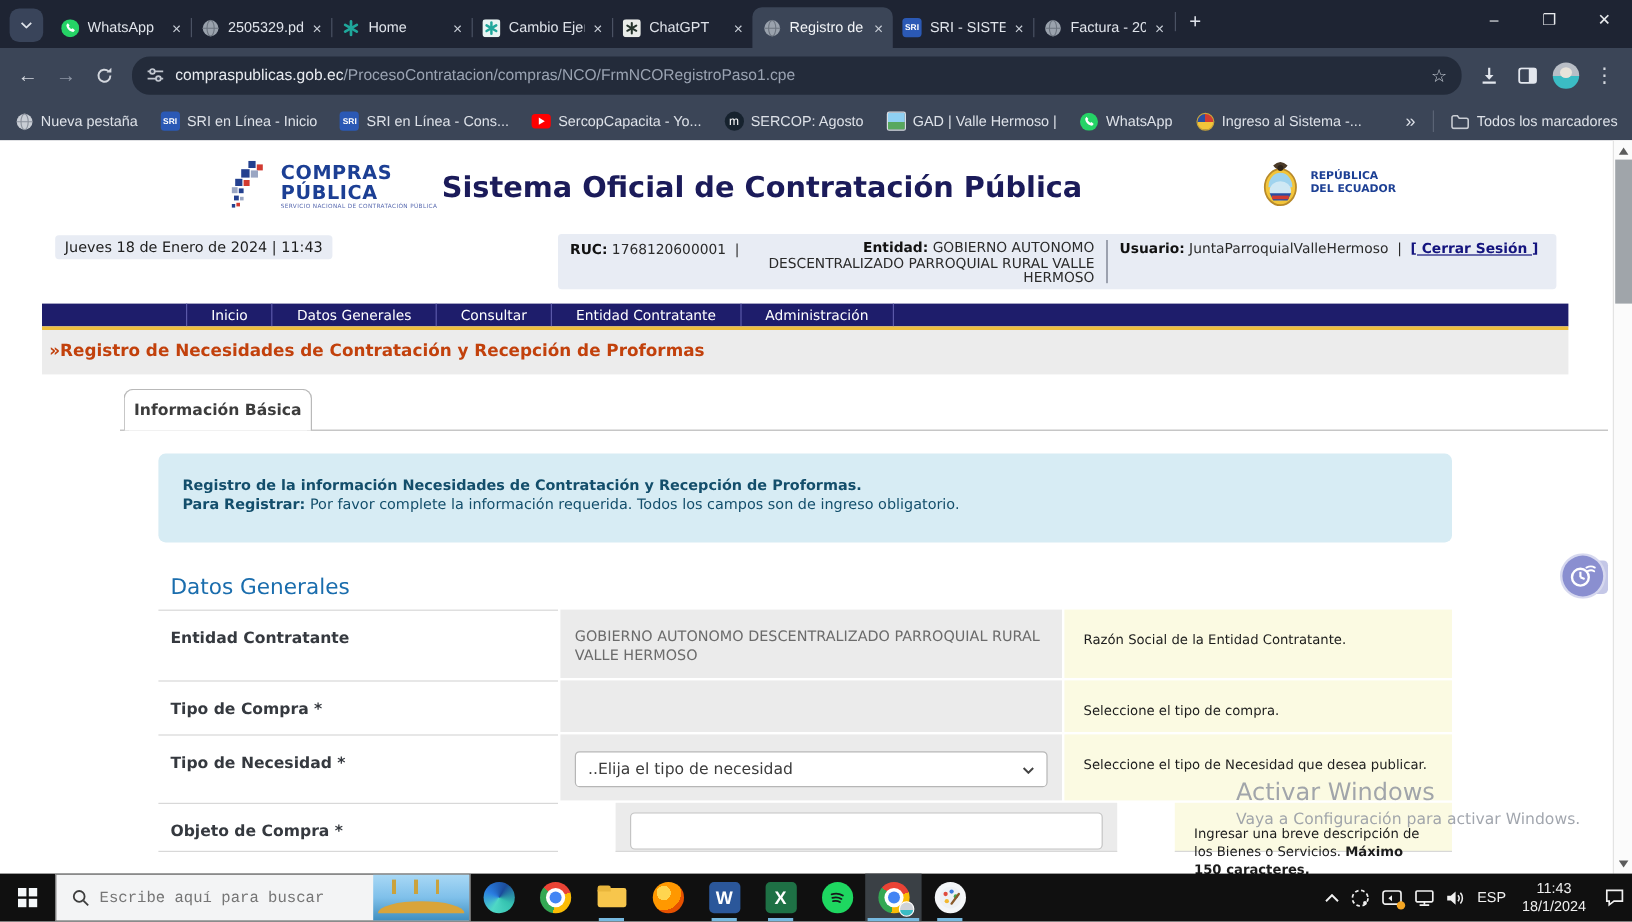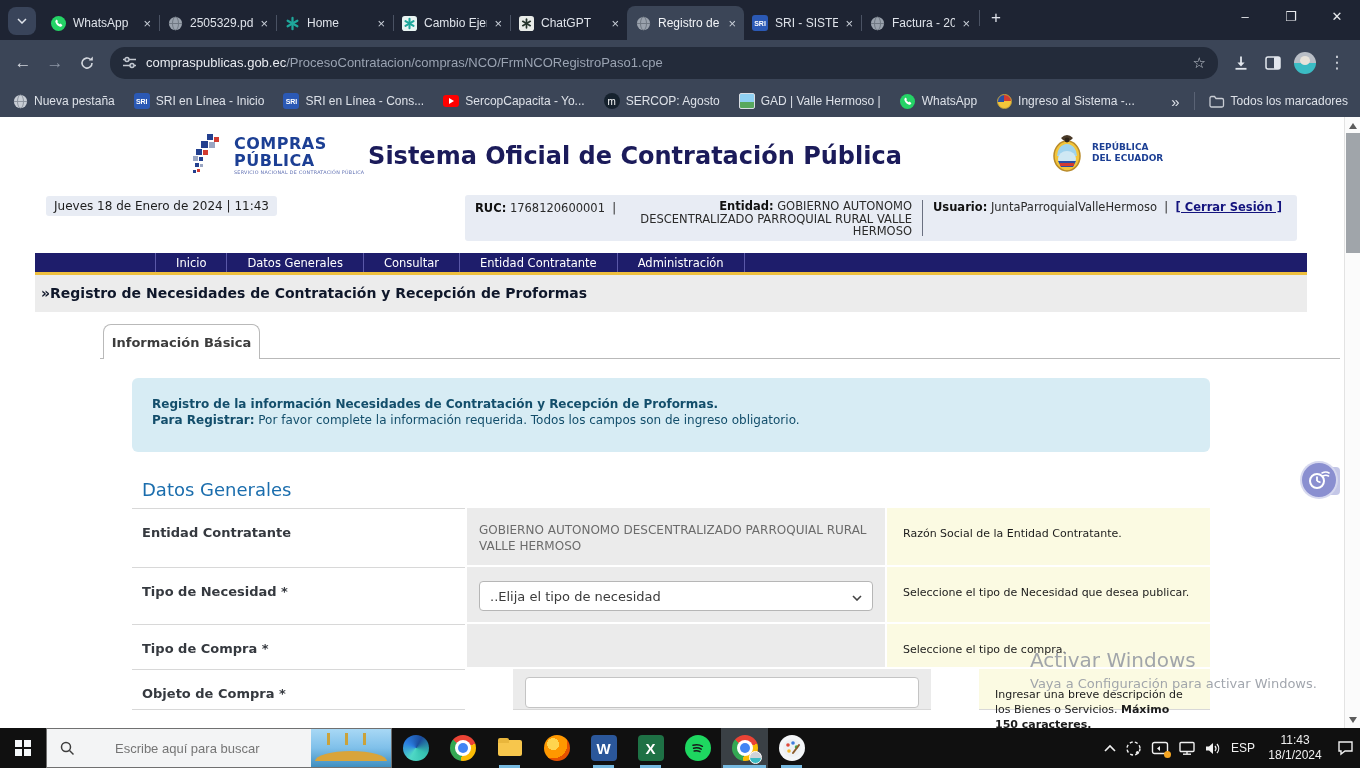--- a/index.html
+++ b/index.html
@@ -60,21 +60,21 @@
   .entity { flex:1; text-align:right; line-height:12.5px; padding:0 8px 0 4px; }
   .vdiv { width:1px; background:#6a7080; margin:0 2px; }
   .userblk { width:362px; padding-left:8px; white-space:nowrap; }
   .cerrar { color:#14147e; font-weight:bold; text-decoration:underline; cursor:pointer; }
 
   .menubar { position:absolute; left:35px; top:136px; width:1272px; height:19px; background:#1e1d6b; display:flex; padding-left:120px; }
   .mitem { color:#fff; font-size:11.5px; display:flex; align-items:center; padding:0 20px; border-right:1px solid #5a58a8; cursor:pointer; }
   .mitem:first-child { border-left:1px solid #5a58a8; }
   .goldline { position:absolute; left:35px; top:155px; width:1272px; height:3px; background:#eebf3e; }
   .breadcrumb { position:absolute; left:35px; top:158px; width:1272px; height:37px; background:#ececec; }
-  .breadcrumb span { display:block; padding:10px 0 0 6px; font-size:14px; font-weight:bold; color:#0f172a; }
+  .breadcrumb span { display:block; padding:10px 0 0 6px; font-size:14px; font-weight:bold; color:#c2410c; }
 
   .formtab { position:absolute; left:103px; top:207px; width:157px; height:35px; background:#fff; border:1px solid #b9b9b9; border-bottom:none; border-radius:8px 8px 0 0; font-size:13px; font-weight:bold; color:#3c3c3c; display:flex; align-items:center; justify-content:center; z-index:2; }
   .panelline { position:absolute; left:100px; top:241px; width:1240px; height:0; border-top:1px solid #b9b9b9; }
 
   .notice { position:absolute; left:132px; top:261px; width:1078px; height:74px; background:#d7ecf4; border-radius:6px; padding:18px 20px; font-size:12px; color:#134e6b; line-height:16px; }
   .notice .nb { font-weight:bold; }
 
   .sectiontitle { position:absolute; left:142px; top:362px; font-size:18px; color:#1a6dad; }
 
   .formtable { position:absolute; left:132px; top:391px; width:1078px; }
@@ -104,21 +104,21 @@
   .sb-thumb { position:absolute; left:1px; top:16px; width:14px; height:120px; background:#a0a5aa; }
   .tri-up { width:0; height:0; border-left:4px solid transparent; border-right:4px solid transparent; border-bottom:6px solid #5c5c5c; }
   .tri-dn { width:0; height:0; border-left:4px solid transparent; border-right:4px solid transparent; border-top:6px solid #5c5c5c; }
 
   
   .taskbar { position:absolute; left:0; top:728px; width:1360px; height:40px; background:#101010; display:flex; align-items:stretch; }
   .startbtn { width:46px; display:flex; align-items:center; justify-content:center; }
   .winlogo { display:grid; grid-template-columns:7px 7px; grid-template-rows:7px 7px; gap:2px; }
   .winlogo i { background:#f5f8fa; }
   .tsearch { width:346px; background:#f3f4f5; display:flex; align-items:center; position:relative; border:1px solid #707070; }
-  .tsearch input { border:none; background:transparent; outline:none; font-size:13px; color:#454545; flex:1; padding-left:8px; font-family:Liberation Sans, sans-serif;margin-left:32px; }
+  .tsearch input { border:none; background:transparent; outline:none; font-size:13px; color:#454545; flex:1; padding-left:8px; font-family:Liberation Mono, monospace; }
   .tsearch .mag { margin-left:13px; flex:none; display:flex; }
   .widgetimg { width:80px; height:38px; flex:none; background:linear-gradient(180deg,#a8d8f5 0%,#7fc0ea 50%,#3f8fc0 100%); position:relative; overflow:hidden; }
   .widgetimg::before { content:""; position:absolute; left:4px; bottom:6px; width:72px; height:10px; background:#d9a43a; border-radius:50% 50% 0 0 / 100% 100% 0 0; }
   .widgetimg::after { content:""; position:absolute; left:10px; top:4px; width:60px; height:12px; background:
       linear-gradient(90deg, transparent 0 6px, #caa23c 6px 9px, transparent 9px 24px, #caa23c 24px 27px, transparent 27px 42px, #caa23c 42px 45px, transparent 45px 60px); }
   .tbtn { width:47px; display:flex; align-items:center; justify-content:center; position:relative; }
   .tbtn .ind { position:absolute; bottom:0; left:13px; width:21px; height:3px; background:#76b9e0; }
   .tbtn.activeapp { background:#3a4045; }
   .tbtn.activeapp .ind { left:2px; width:43px; }
   .ic { width:26px; height:26px; }
@@ -444,39 +444,39 @@
     <div class="formtable">
 
       <div class="frow r1">
         <div class="fl">Entidad Contratante</div>
         <div class="fv">
           <span class="stat">GOBIERNO AUTONOMO DESCENTRALIZADO PARROQUIAL RURAL VALLE HERMOSO</span>
         </div>
         <div class="fh">Razón Social de la Entidad Contratante.</div>
       </div>
 
+      <div class="frow r3">
+        <div class="fl">Tipo de Compra *</div>
+        <div class="fv"></div>
+        <div class="fh">Seleccione el tipo de compra.</div>
+      </div>
+
       <div class="frow r2">
         <div class="fl">Tipo de Necesidad *</div>
         <div class="fv">
           <div class="selectbox">
             <span>..Elija el tipo de necesidad</span>
             <span class="chev"><svg width="10" height="6" viewBox="0 0 10 6">
                   <polyline points="1,1 5,5 9,1" fill="none" stroke="#444" stroke-width="1.6"></polyline>
                 </svg></span>
           </div>
         </div>
         <div class="fh">Seleccione el tipo de Necesidad que desea publicar.</div>
       </div>
 
-      <div class="frow r3">
-        <div class="fl">Tipo de Compra *</div>
-        <div class="fv"></div>
-        <div class="fh">Seleccione el tipo de compra.</div>
-      </div>
-
       <div class="frow r4">
         <div class="fl">Objeto de Compra *</div>
         <div class="fv">
           <input class="txtinput" type="text" value="" style="">
         </div>
         <div class="fh">
           <span>Ingresar una breve descripción de los Bienes o Servicios. </span><span class="hb">Máximo 150 caracteres.</span>
         </div>
       </div>
 

